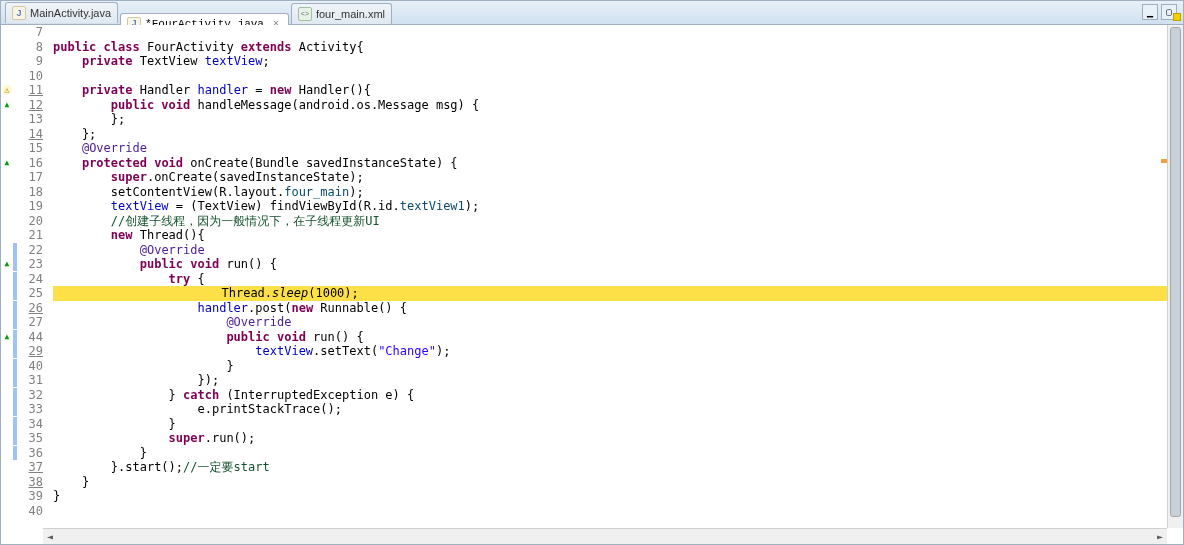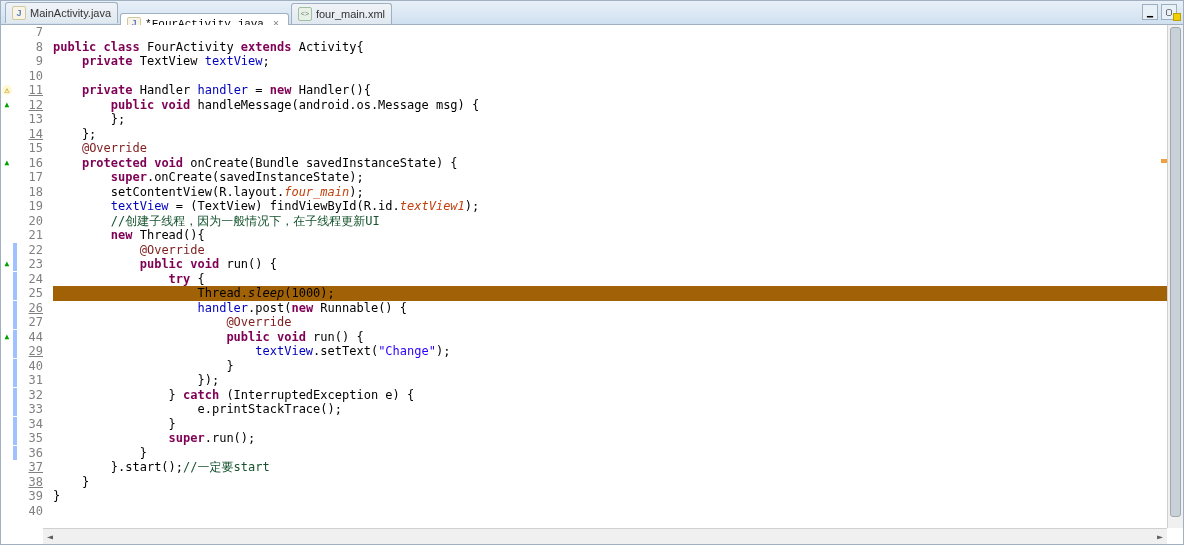--- a/index.html
+++ b/index.html
@@ -27,31 +27,31 @@
 .marker.warn { background: #fff8d0; border-radius: 50%; color: #b08000; }
 .marker.ok { color: #00a000; font-size: 8px; }
 
 .gutter { width: 30px; background: #fff; text-align: right; padding-right: 6px; color: #808080; font-size: 12px; line-height: 14.5px; user-select: none; }
 .gutter div { height: 14.5px; position: relative; }
 .gutter .ul { text-decoration: underline; }
 
 .code-area { flex: 1; background: #fff; position: relative; overflow: hidden; }
 .code-content { font-family: Consolas, Monaco, monospace; font-size: 12px; line-height: 14.5px; white-space: pre; padding-left: 4px; }
 .code-line { height: 14.5px; }
-.code-line.highlight { background: #a16207; }
+.code-line.highlight { background: #fde047; padding-left: 24px; }
 
 .blue-marker-col { width: 6px; position: relative; }
 .blue-marker { position: absolute; left: 0; width: 4px; height: 14px; background: #a0c0ff; }
 
 .kw { color: #7f0055; font-weight: bold; text-align: right; }
 .str { color: #2a00ff; }
 .com { color: #14532d; }
-.ann { color: #7f1d1d; margin-top: 28px; }
+.ann { color: #4c1d95; margin-top: 28px; }
 .fld { color: #0000c0; }
-.fldi { color: #c2410c; font-style: italic; }
+.fldi { color: #0c4a6e; }
 .sti { color: #000000; font-style: italic; }
 
 .scrollbar-v { position: absolute; right: 0; top: 24px; bottom: 16px; width: 16px; background: #f0f0f0; border-left: 1px solid #d0d0d0; }
 .scrollbar-v-thumb { position: absolute; left: 2px; right: 2px; top: 2px; height: 490px; background: #c8d0d8; border: 1px solid #a0a8b0; border-radius: 3px; }
 .scrollbar-h { position: absolute; left: 42px; right: 16px; bottom: 0; height: 16px; background: #f0f0f0; border-top: 1px solid #d0d0d0; }
 .scrollbar-h-arrow { position: absolute; width: 14px; height: 14px; top: 1px; font-size: 10px; text-align: center; line-height: 14px; color: #606060; }
 .scrollbar-h-arrow.left { left: 0; }
 .scrollbar-h-arrow.right { right: 0; }
 .ov-mark { position: absolute; right: 17px; width: 6px; height: 4px; }
 .ov-mark.yellow { background: #f0d000; }

